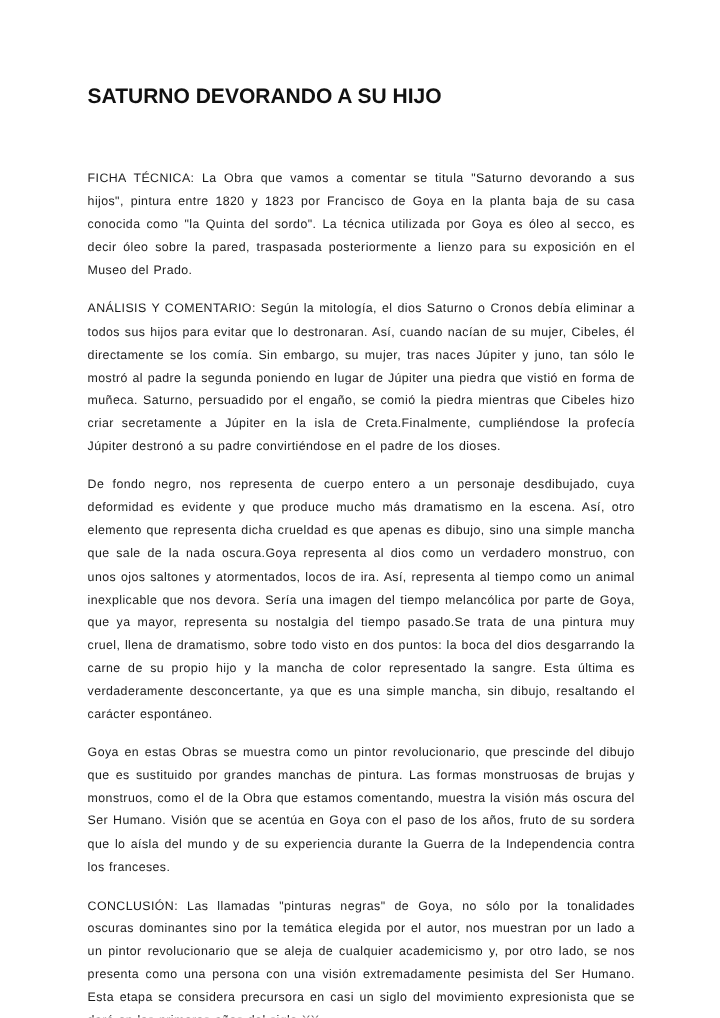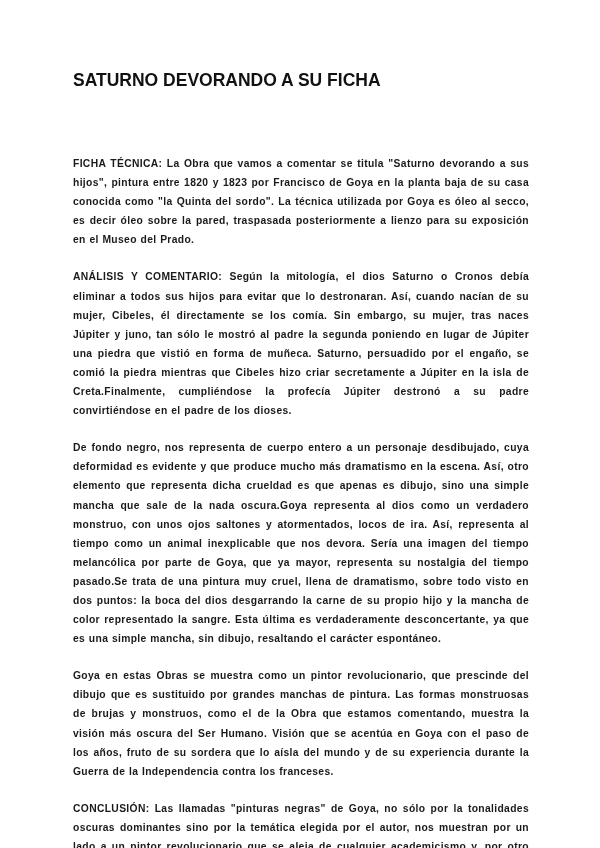--- a/index.html
+++ b/index.html
@@ -8,28 +8,28 @@
   .title {
     position: absolute; left: 73px; top: 70px;
     font-family: "Liberation Sans", sans-serif; font-weight: bold;
     font-size: 17.5px; color: #111; letter-spacing: 0px; margin: 0;
   }
   .body {
     position: absolute; left: 73px; top: 136px; width: 456px;
     font-family: "Liberation Sans", sans-serif; font-size: 10.3px;
     line-height: 19.1px; color: #1a1a1a; text-align: justify;
   }
-  .body p { margin: 18px 0 13px 0; letter-spacing: 0.35px; word-spacing: 0.5px; font-weight: bold; }
+  .body p { margin: 4px 0 13px 0; letter-spacing: 0.35px; word-spacing: 0.5px; }
   .xx { color: #666; }
 </style>
 </head>
 <body>
 
 <div class="page">
-  <h1 class="title">SATURNO DEVORANDO A SU FICHA</h1>
+  <h1 class="title">SATURNO DEVORANDO A SU HIJO</h1>
   <div class="body">
     <p>FICHA TÉCNICA: La Obra que vamos a comentar se titula "Saturno devorando a sus hijos", pintura entre 1820 y 1823 por Francisco de Goya en la planta baja de su casa conocida como "la Quinta del sordo". La técnica utilizada por Goya es óleo al secco, es decir óleo sobre la pared, traspasada posteriormente a lienzo para su exposición en el Museo del Prado.</p>
     <p>ANÁLISIS Y COMENTARIO: Según la mitología, el dios Saturno o Cronos debía eliminar a todos sus hijos para evitar que lo destronaran. Así, cuando nacían de su mujer, Cibeles, él directamente se los comía. Sin embargo, su mujer, tras naces Júpiter y juno, tan sólo le mostró al padre la segunda poniendo en lugar de Júpiter una piedra que vistió en forma de muñeca. Saturno, persuadido por el engaño, se comió la piedra mientras que Cibeles hizo criar secretamente a Júpiter en la isla de Creta.Finalmente, cumpliéndose la profecía Júpiter destronó a su padre convirtiéndose en el padre de los dioses.</p>
     <p>De fondo negro, nos representa de cuerpo entero a un personaje desdibujado, cuya deformidad es evidente y que produce mucho más dramatismo en la escena. Así, otro elemento que representa dicha crueldad es que apenas es dibujo, sino una simple mancha que sale de la nada oscura.Goya representa al dios como un verdadero monstruo, con unos ojos saltones y atormentados, locos de ira. Así, representa al tiempo como un animal inexplicable que nos devora. Sería una imagen del tiempo melancólica por parte de Goya, que ya mayor, representa su nostalgia del tiempo pasado.Se trata de una pintura muy cruel, llena de dramatismo, sobre todo visto en dos puntos: la boca del dios desgarrando la carne de su propio hijo y la mancha de color representado la sangre. Esta última es verdaderamente desconcertante, ya que es una simple mancha, sin dibujo, resaltando el carácter espontáneo.</p>
     <p>Goya en estas Obras se muestra como un pintor revolucionario, que prescinde del dibujo que es sustituido por grandes manchas de pintura. Las formas monstruosas de brujas y monstruos, como el de la Obra que estamos comentando, muestra la visión más oscura del Ser Humano. Visión que se acentúa en Goya con el paso de los años, fruto de su sordera que lo aísla del mundo y de su experiencia durante la Guerra de la Independencia contra los franceses.</p>
     <p><span>CONCLUSIÓN: Las llamadas "pinturas negras" de Goya, no sólo por la tonalidades oscuras dominantes sino por la temática elegida por el autor, nos muestran por un lado a un pintor revolucionario que se aleja de cualquier academicismo y, por otro lado, se nos presenta como una persona con una visión extremadamente pesimista del Ser Humano. Esta etapa se considera precursora en casi un siglo del movimiento expresionista que se dará en los primeros años del siglo </span><span class="xx">XX</span><span>.</span></p>
   </div>
 </div>
 
 </body></html>

